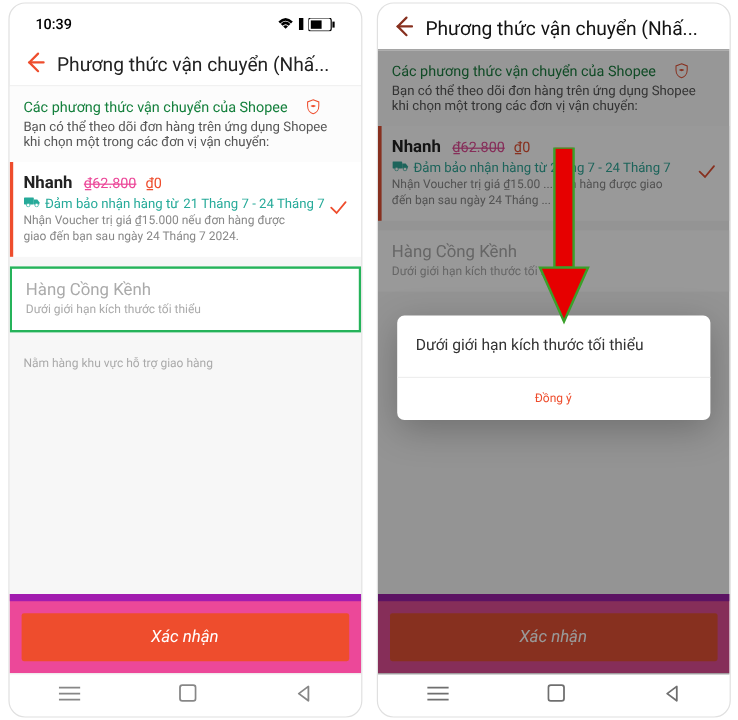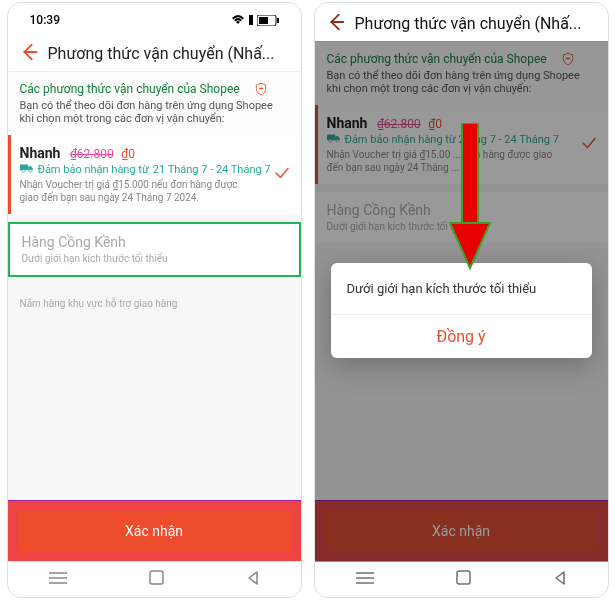--- a/index.html
+++ b/index.html
@@ -93,22 +93,23 @@
   }
   .ship-name { font-size: 14px; color: #222; margin-bottom: 2px; }
   .ship-name .old { color: #ec4899; text-decoration: line-through; font-size: 12px; margin-left: 6px;}
   .ship-name .new { color: #ee4d2d; font-size: 12px; margin-left: 4px;}
   .ship-guarantee { display: flex; gap: 4px; font-size: 11px; color: #26aa99; }
   .ship-guarantee .dates { color: #26aa99; }
   .ship-sub { font-size: 10px; color: #888; margin-top: 2px; line-height: 1.3; max-width: 230px;}
   .check-icon { position: absolute; right: 10px; top: 50%; transform: translateY(-50%); color: #ee4d2d;}
   .footer {
     padding: 10px;
-    background: #ef4444;
-    border-top: 1px solid #a21caf;
+    background: #ec4899;
+    border-top: 6px solid #a21caf;
+    font-style: italic;
   }
   .confirm-btn {
     background: #ee4d2d;
     color: #fff;
     text-align: center;
     padding: 12px;
     font-size: 14px;
     border-radius: 2px;
   }
   .navbar {
@@ -137,21 +138,21 @@
   .modal-body {
     padding: 18px 16px;
     font-size: 13px;
     color: #333;
     border-bottom: 1px solid #eee;
   }
   .modal-btn {
     text-align: center;
     padding: 12px;
     color: #ee4d2d;
-    font-size: 16px;
+    font-size: 10px;
   }
   .arrow {
     position: absolute;
     left: 130px;
     top: 120px;
     z-index: 25;
   }
 </style>
 </head>
 <body>

